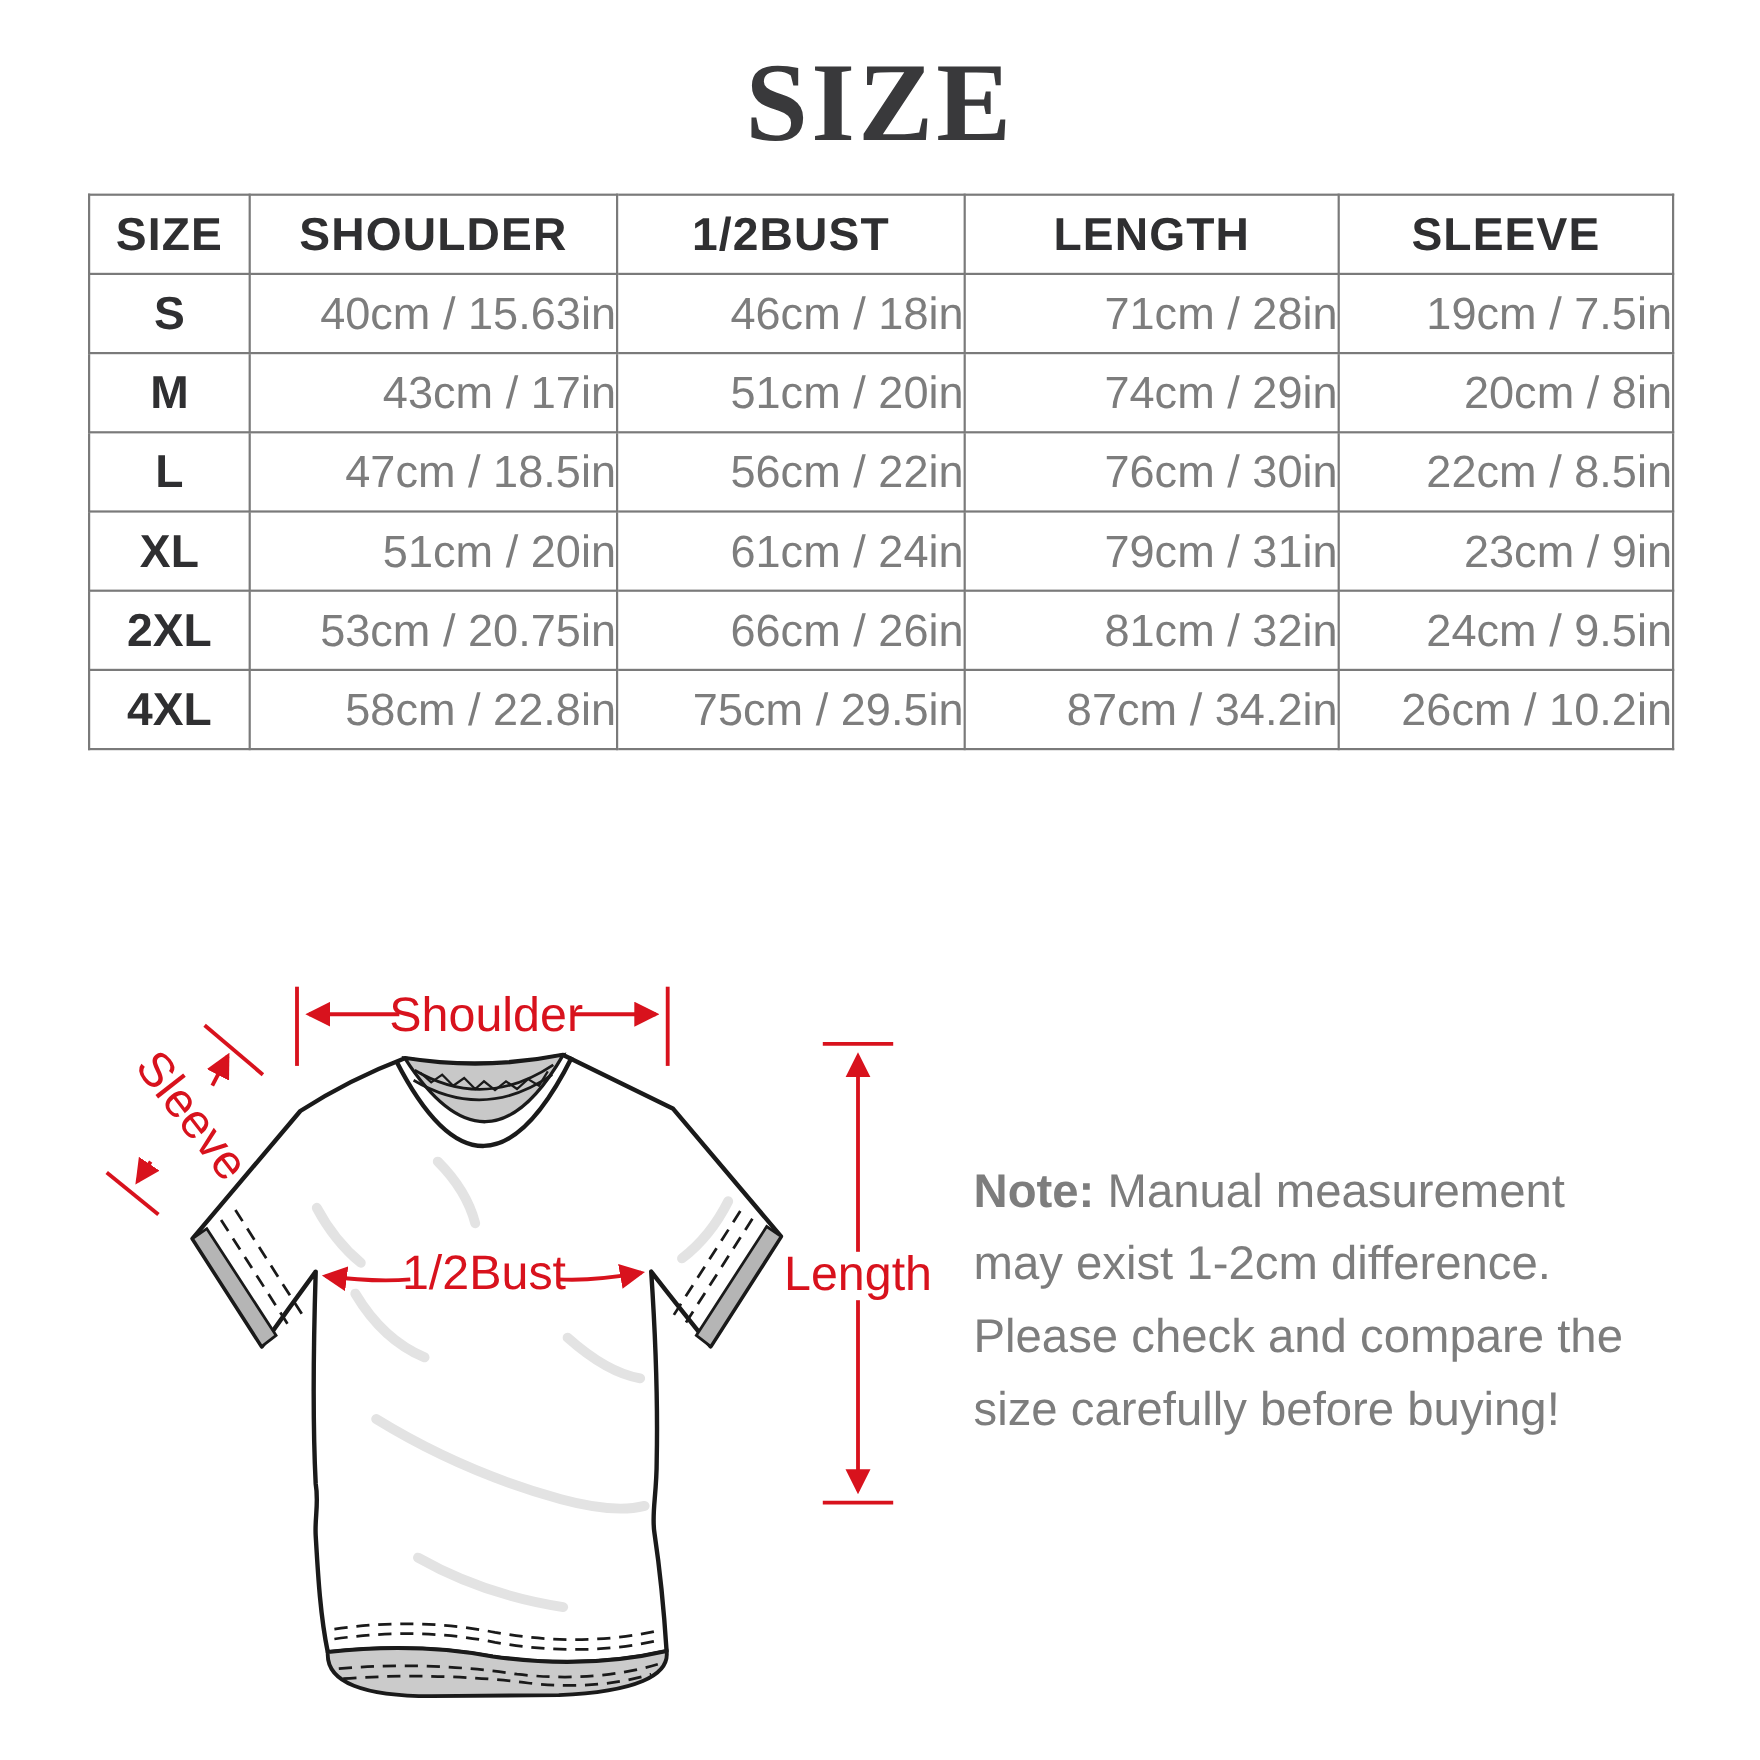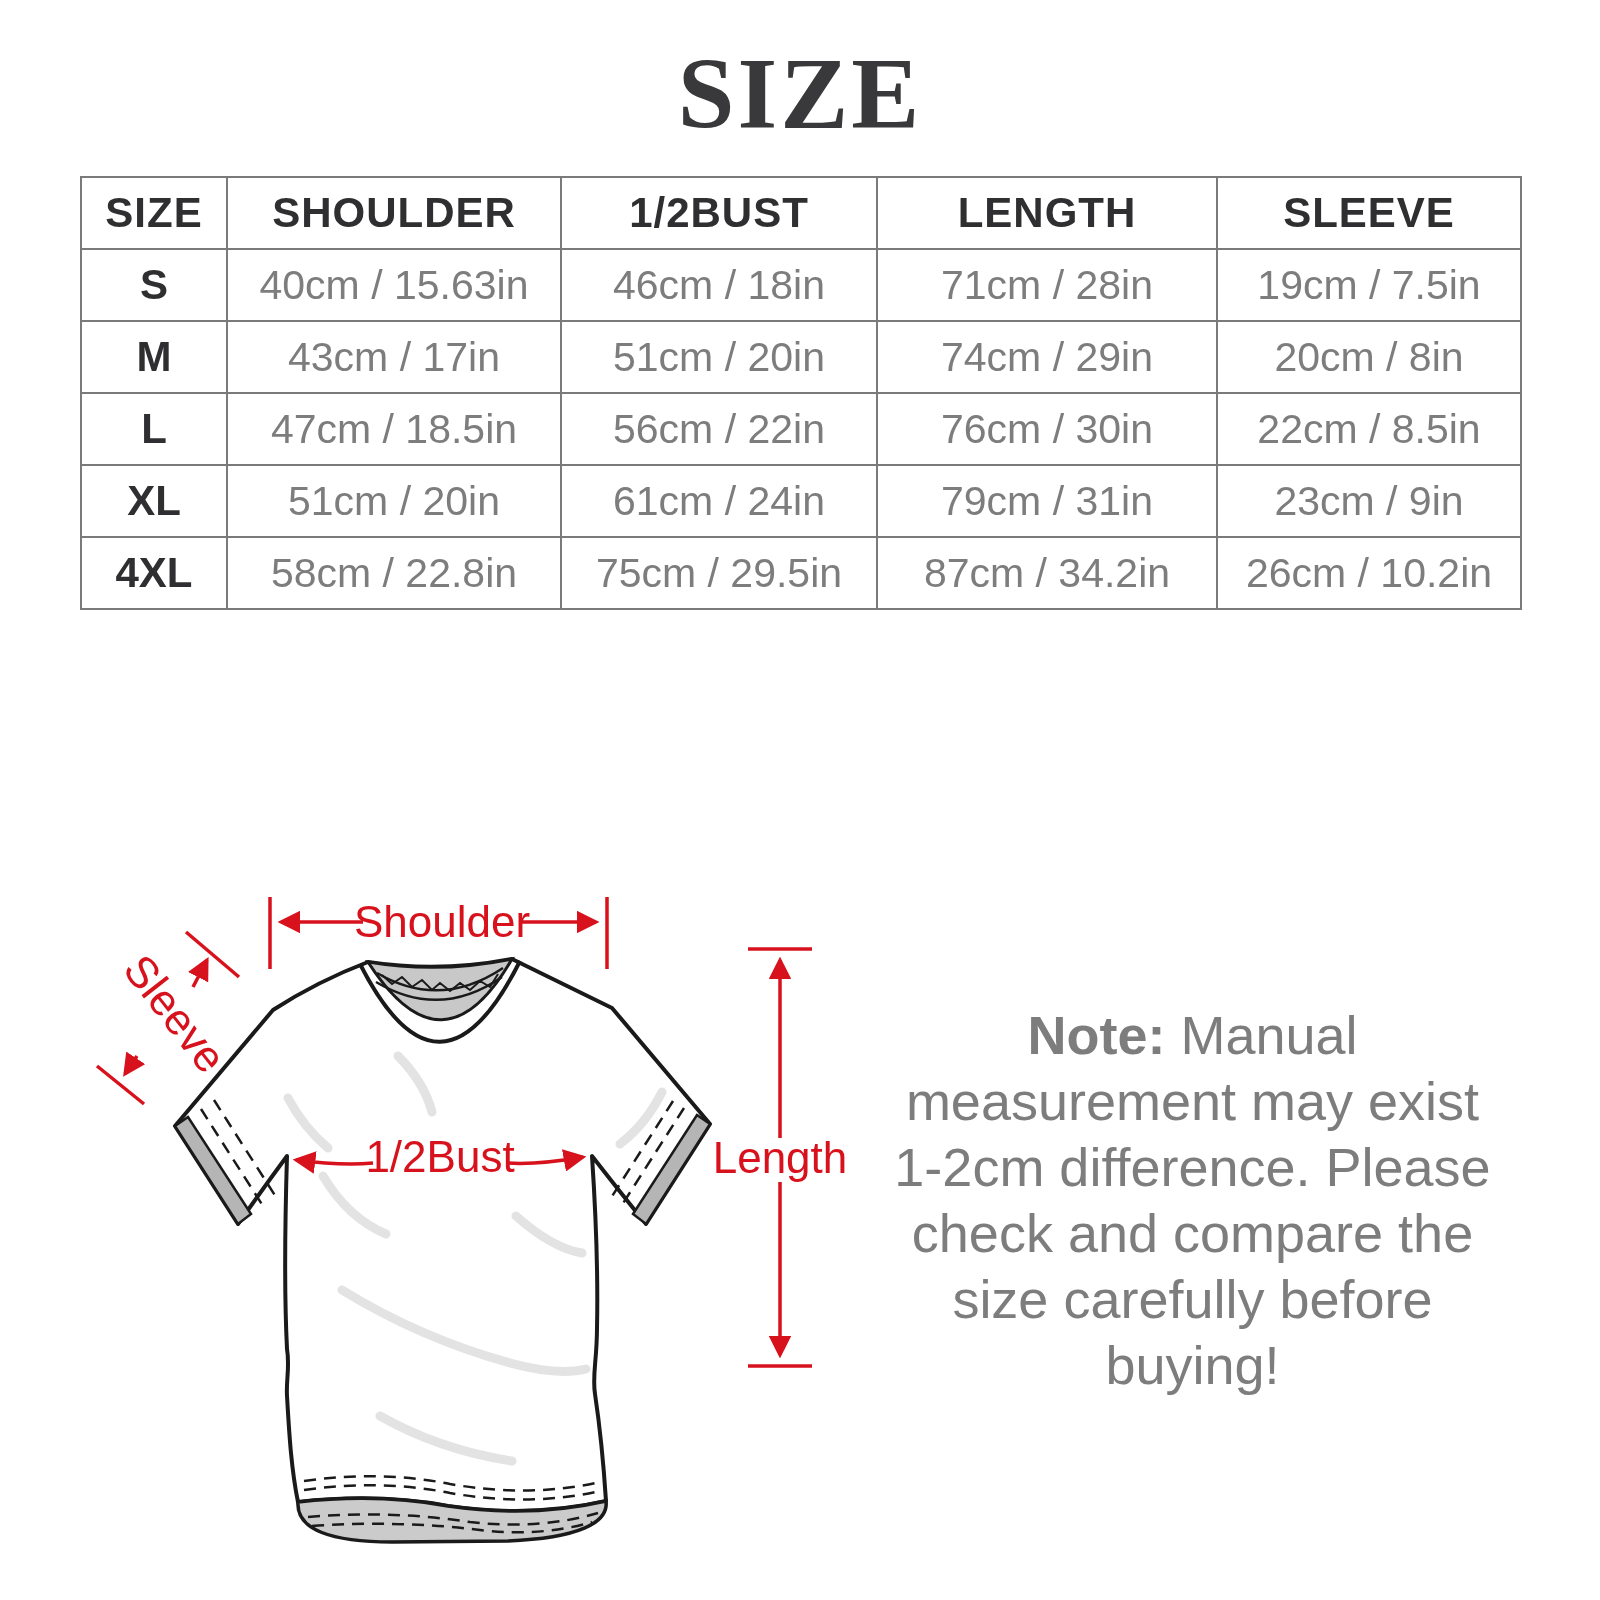--- a/index.html
+++ b/index.html
@@ -30,25 +30,25 @@
     height:70px;padding:0;text-align:center;vertical-align:middle;
     white-space:nowrap;overflow:hidden;
   }
   table.size-chart th{
     font-size:42px;font-weight:700;color:var(--text-dark);letter-spacing:1px;
   }
   table.size-chart td.size-cell{
     font-size:42px;font-weight:700;color:var(--text-dark);
   }
   table.size-chart td.measure-cell{
-    font-size:41px;font-weight:400;color:var(--text-gray);
+    font-size:41px;font-weight:400;color:var(--text-gray);text-align:right;
   }
   .note-block{
-    position:absolute;left:885px;top:1002px;width:615px;
-    font-size:54px;line-height:66px;color:var(--text-gray);text-align:center;
+    position:absolute;left:885px;top:1050px;width:615px;
+    font-size:43px;line-height:66px;color:var(--text-gray);
   }
   .note-block b{font-weight:700;}
   .diagram{
     position:absolute;left:80px;top:860px;width:800px;height:740px;
   }
   .shirt-line{fill:none;stroke:#1a1a1a;stroke-width:4;stroke-linejoin:round;stroke-linecap:round;}
   .stitch{fill:none;stroke:#1a1a1a;stroke-width:2.5;stroke-dasharray:12 8;}
   .wrinkle{fill:none;stroke:#e3e3e3;stroke-width:9;stroke-linecap:round;}
   .red-line{fill:none;stroke:var(--red);stroke-width:3.5;stroke-linecap:butt;}
   .red-text{fill:var(--red);font-family:"Liberation Sans","DejaVu Sans",sans-serif;font-size:44px;}
@@ -96,20 +96,27 @@
         <td class="measure-cell">56cm / 22in</td>
         <td class="measure-cell">76cm / 30in</td>
         <td class="measure-cell">22cm / 8.5in</td>
       </tr>
       <tr>
         <td class="size-cell">XL</td>
         <td class="measure-cell">51cm / 20in</td>
         <td class="measure-cell">61cm / 24in</td>
         <td class="measure-cell">79cm / 31in</td>
         <td class="measure-cell">23cm / 9in</td>
+      </tr>
+      <tr>
+        <td class="size-cell">2XL</td>
+        <td class="measure-cell">53cm / 20.75in</td>
+        <td class="measure-cell">66cm / 26in</td>
+        <td class="measure-cell">81cm / 32in</td>
+        <td class="measure-cell">24cm / 9.5in</td>
       </tr>
       <tr>
         <td class="size-cell">4XL</td>
         <td class="measure-cell">58cm / 22.8in</td>
         <td class="measure-cell">75cm / 29.5in</td>
         <td class="measure-cell">87cm / 34.2in</td>
         <td class="measure-cell">26cm / 10.2in</td>
       </tr>
     </tbody>
 </table>

